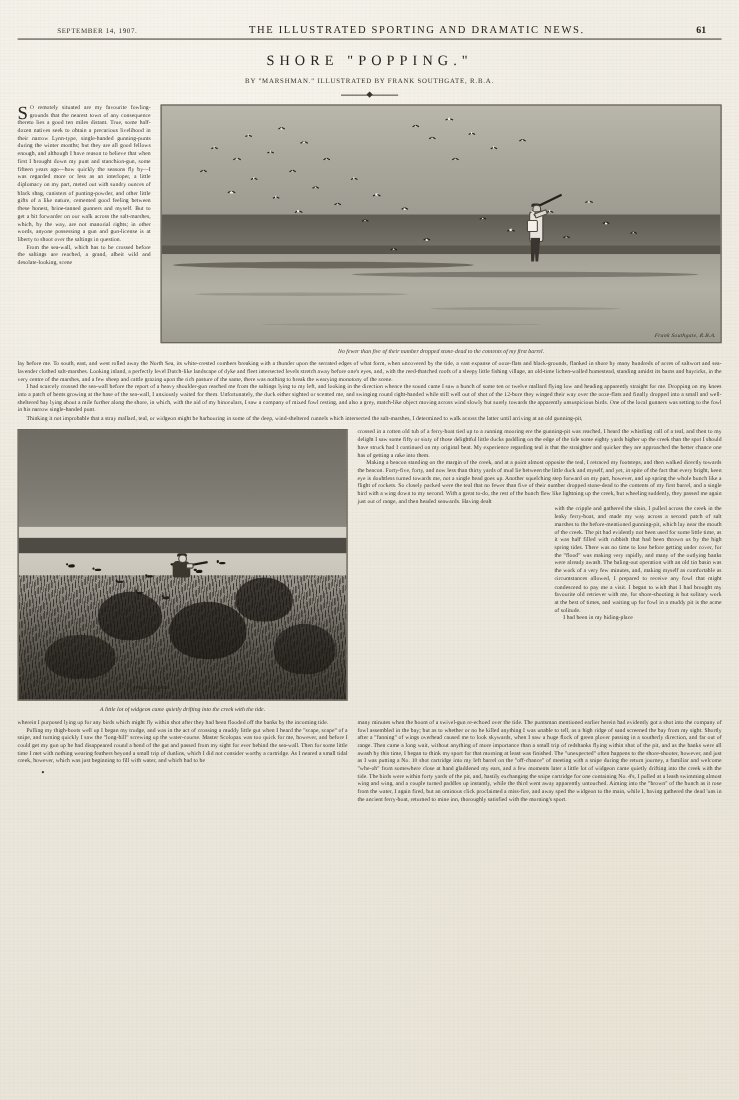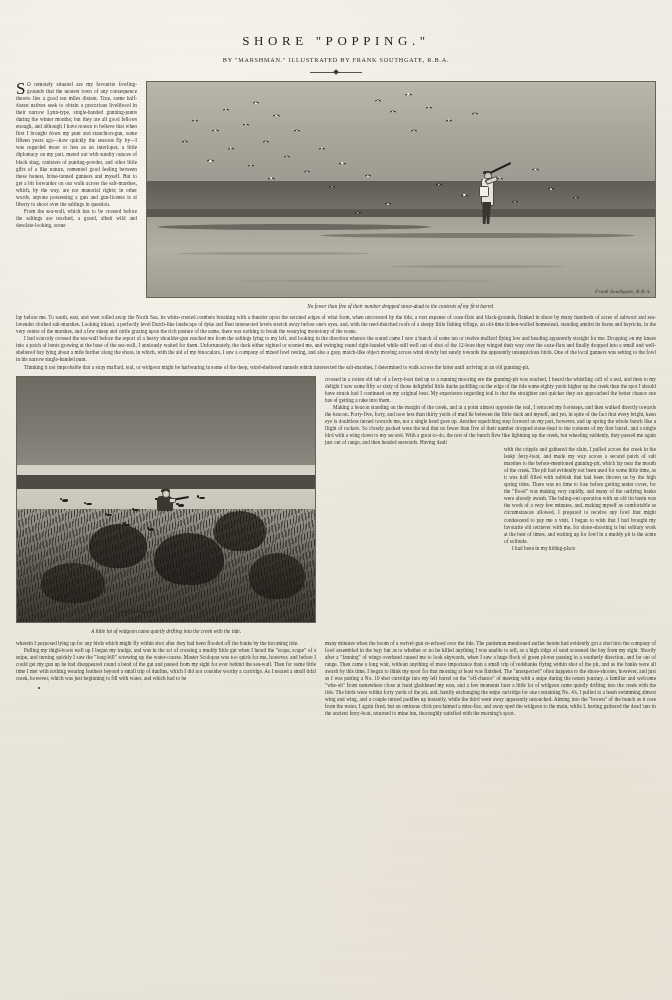--- a/index.html
+++ b/index.html
@@ -390,20 +390,25 @@
   }
 </style>
 </head>
 <body>
 
 <div id="paper"></div>
 <div id="grain"></div>
 
 <div id="page">
 
+  <div class="masthead">
+    <div class="mast-date">September 14, 1907.</div>
+    <div class="mast-title">The Illustrated Sporting and Dramatic News.</div>
+    <div class="mast-folio">61</div>
+  </div>
 
   <div class="art-head">
     <div class="art-title">SHORE "POPPING."</div>
     <div class="art-byline">By "Marshman." Illustrated by Frank Southgate, R.B.A.</div>
     <div class="rule-orn"></div>
   </div>
 
   <div class="body-wrap">
     <div class="top-zone">
 

